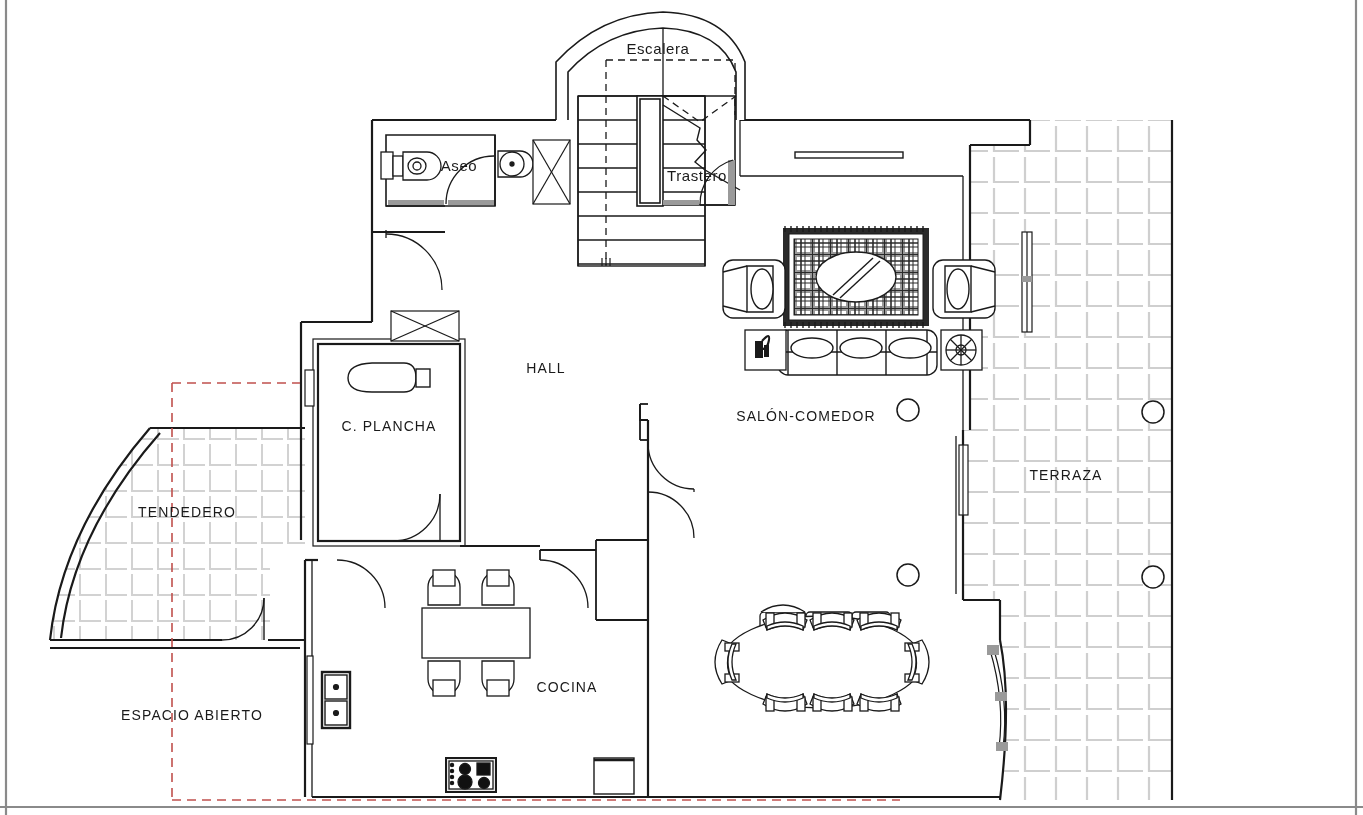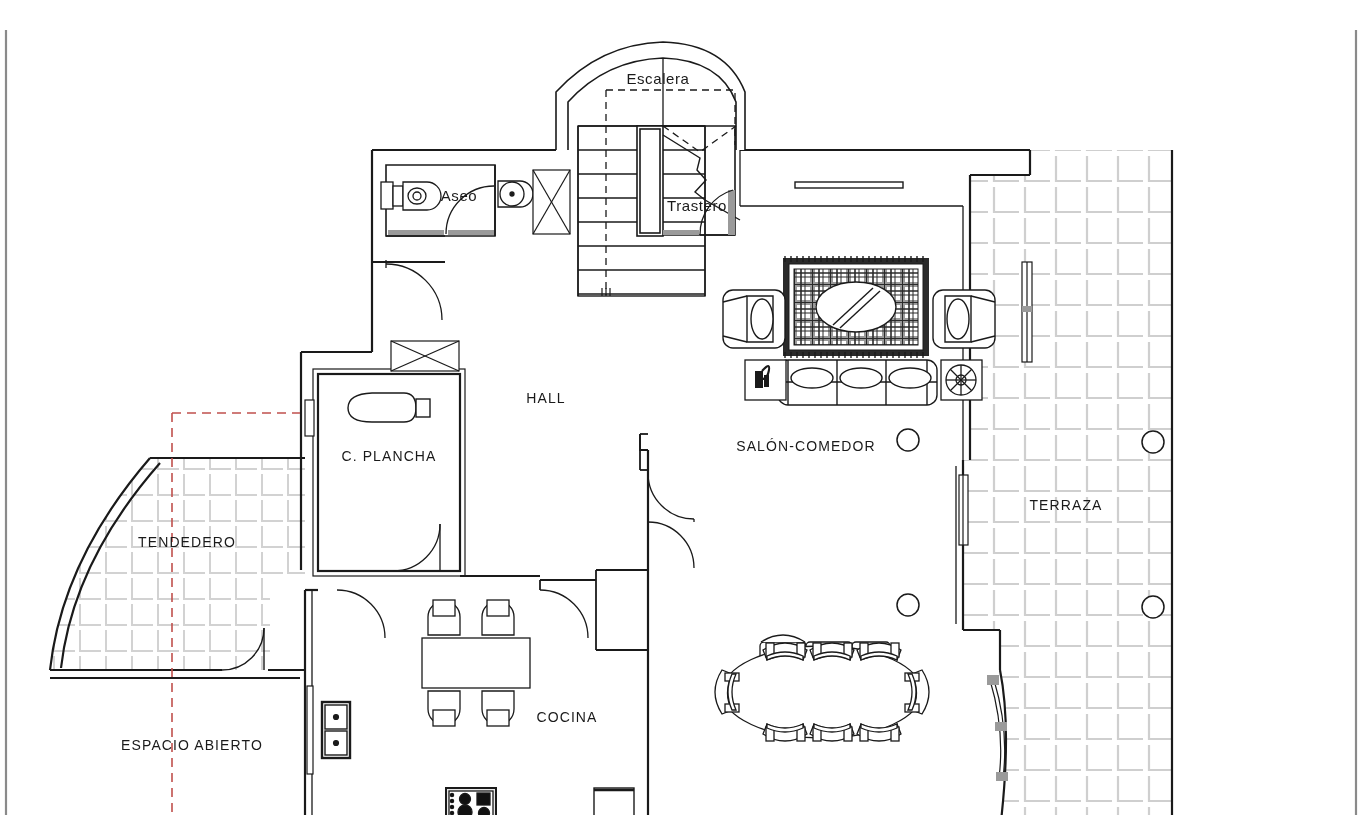--- a/index.html
+++ b/index.html
@@ -1,18 +1,18 @@
 <!DOCTYPE html>
 <html><head>
 <meta charset="utf-8">
 <style>
   html,body{margin:0;padding:0;background:#ffffff;}
   body{width:1363px;height:815px;overflow:hidden;
        font-family:"Liberation Sans", sans-serif;}
-  #stage{position:relative;width:1363px;height:753px;background:#fff;margin-top:30px;}
+  #stage{position:relative;width:1363px;height:753px;background:#fff;}
   svg{display:block;}
   .lbl{font-family:"Liberation Sans", sans-serif;fill:#1a1a1a;}
 </style>
 </head>
 <body>
 
 <div id="stage">
 <svg width="1363" height="815" viewBox="0 0 1363 815">
 
   <defs>

